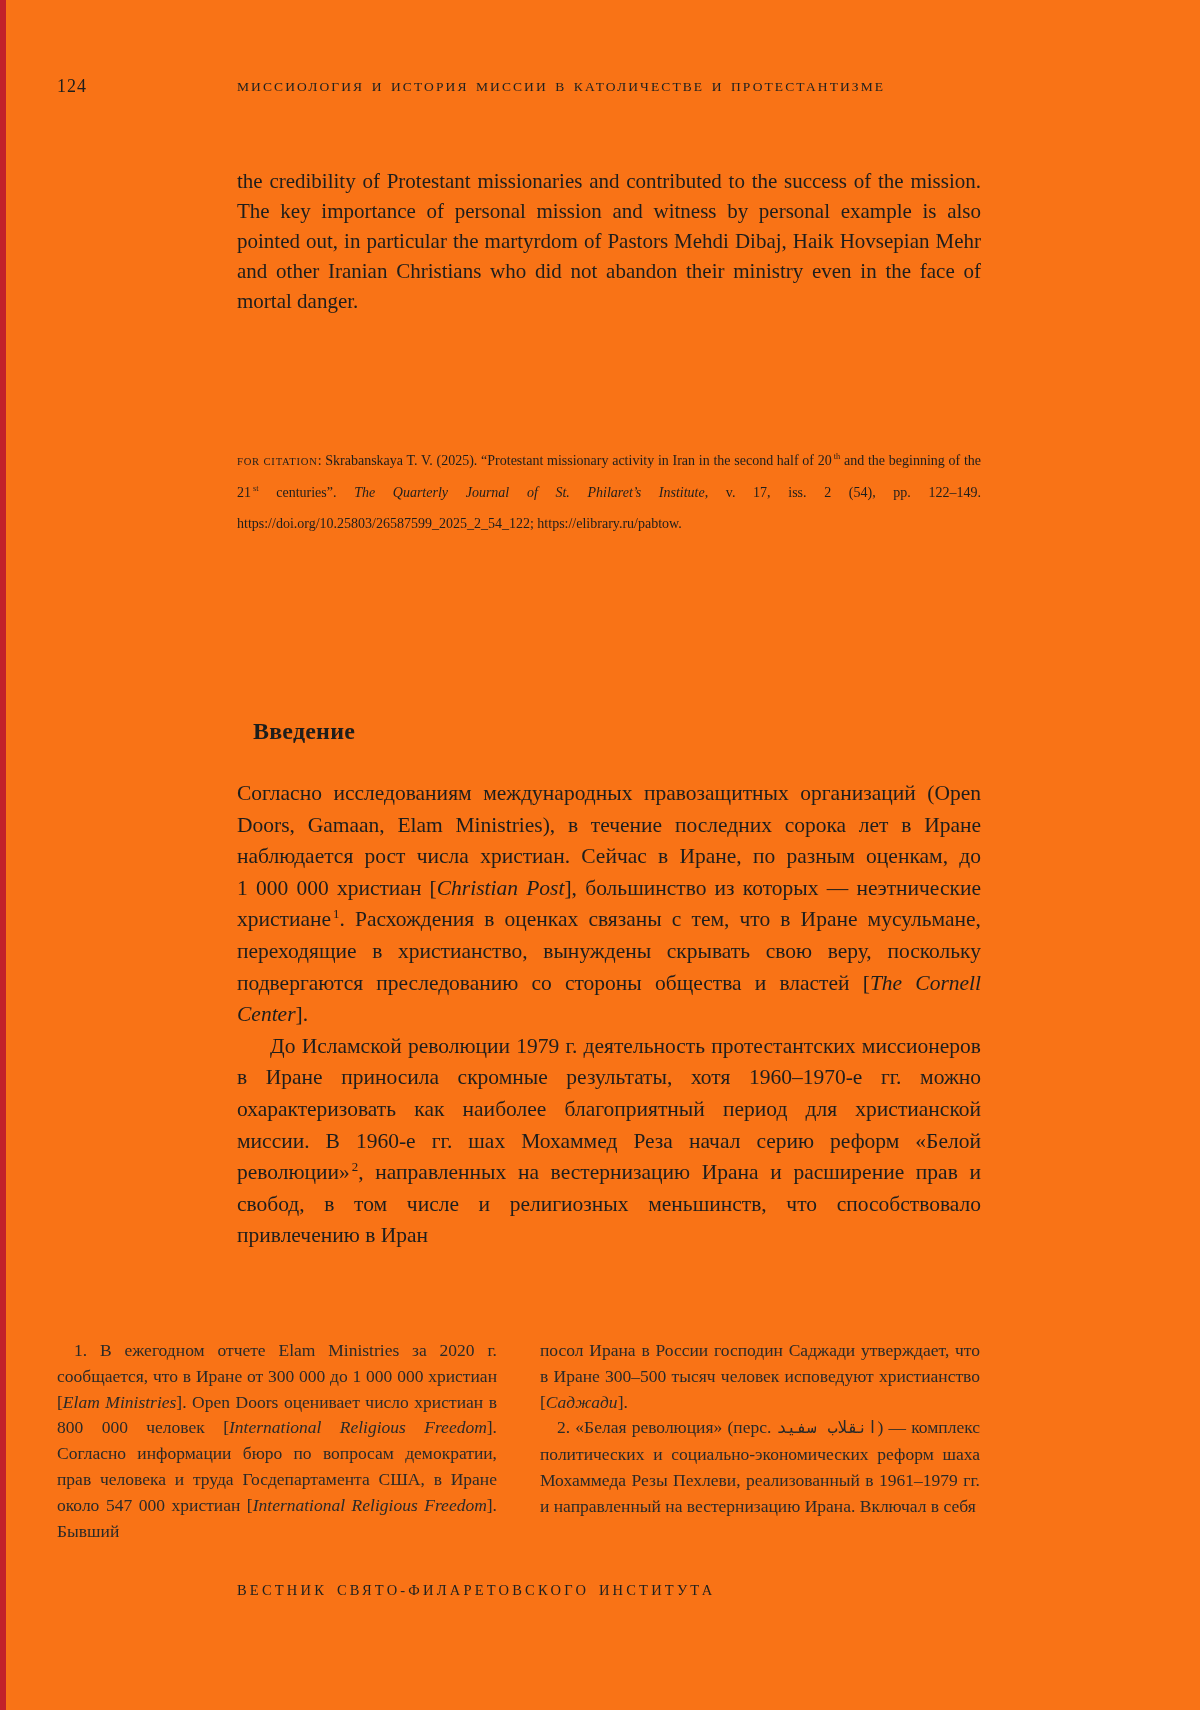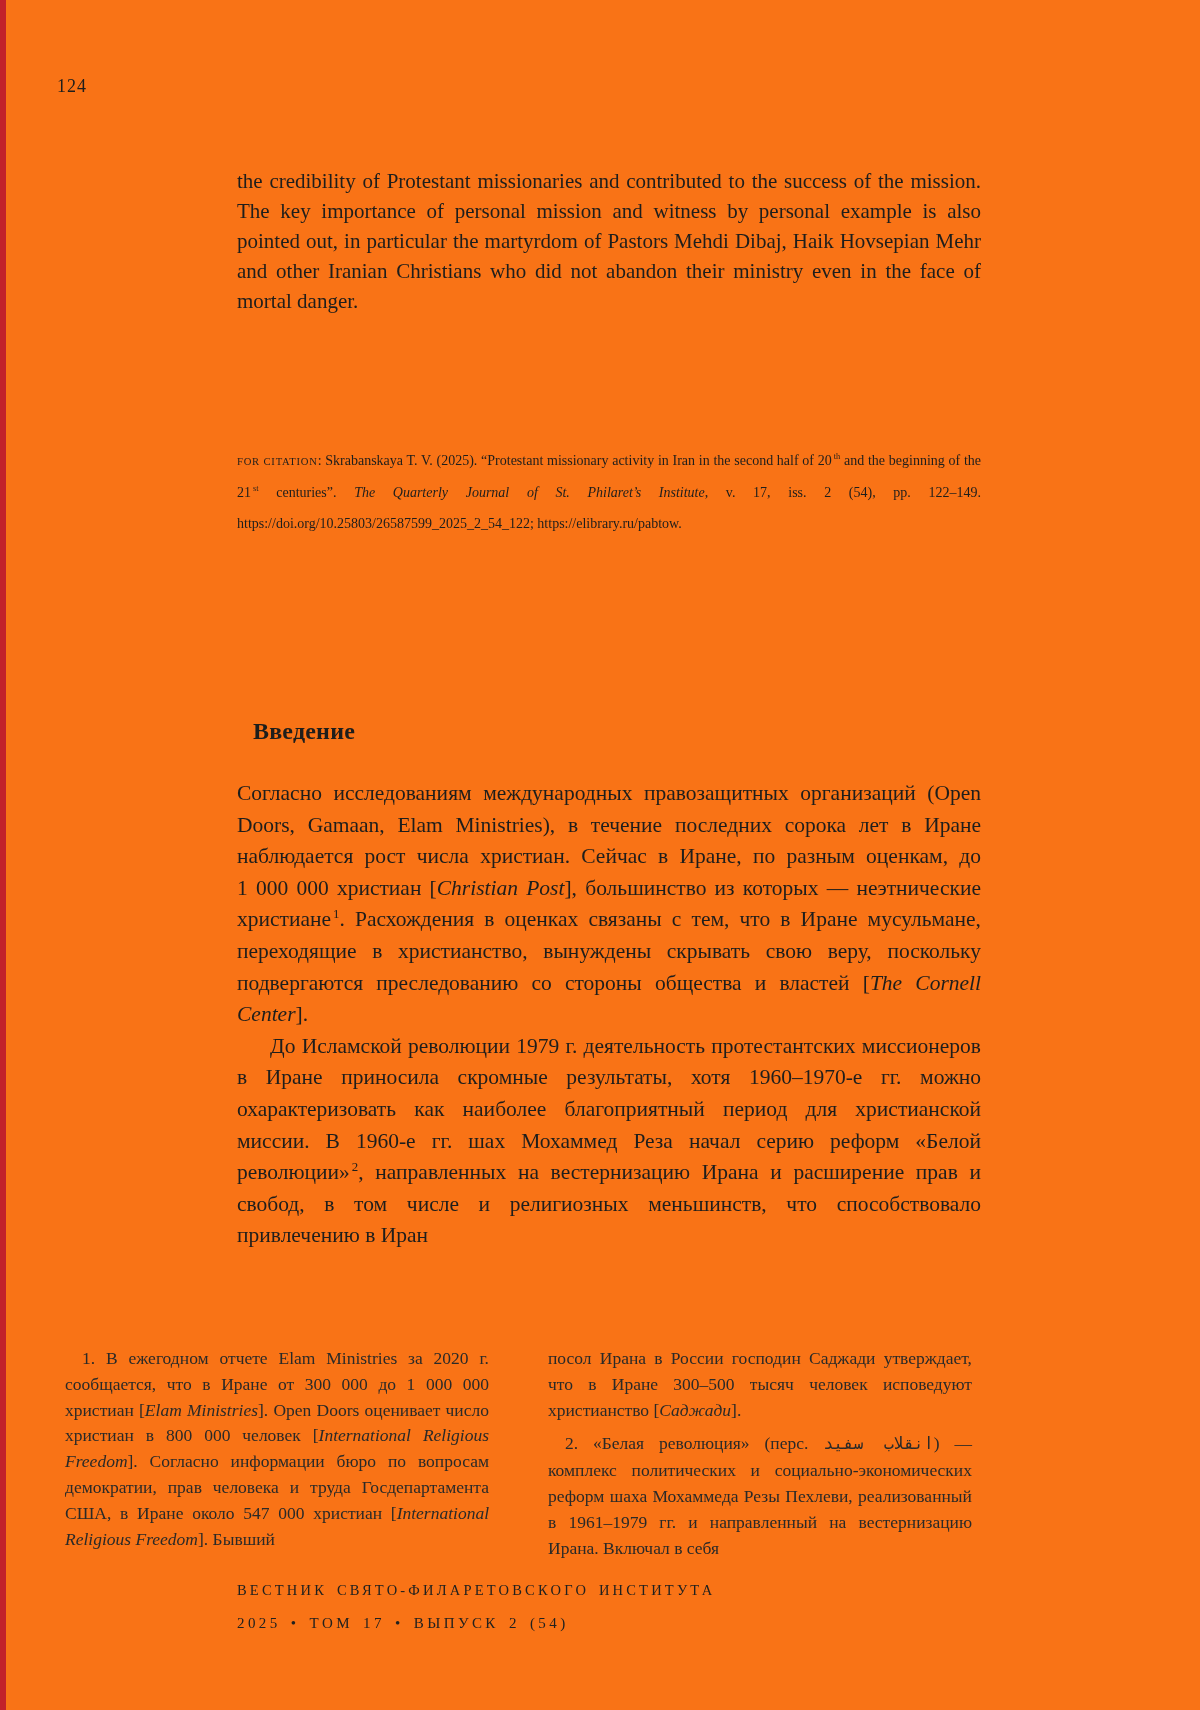--- a/index.html
+++ b/index.html
@@ -44,36 +44,37 @@
   .para{margin:0;font-size:21.5px;line-height:31.6px;text-align:justify;}
   .para.indent{text-indent:33px;}
   .it{font-style:italic;}
   sup{font-size:60%;line-height:0;margin-left:2px;}
   .rtl{font-family:Liberation Mono, monospace;font-size:0.95em;}
   
   .footnotes{position:absolute;top:1338px;left:57px;width:923px;height:215px;}
   .fn-col{position:absolute;top:0;width:440px;}
   .fn-left{left:0;}
   .fn-right{left:483px;}
-  .fn-para{margin:8px;font-size:17.5px;line-height:25.8px;text-align:justify;color:#2a2a28;}
+  .fn-para{margin:0;font-size:17.5px;line-height:25.8px;text-align:justify;color:#2a2a28;}
   .fn-para.indent{text-indent:17px;}
   
   .page-footer{position:absolute;left:237px;top:1582px;width:744px;color:#21211f;}
   .journal-name{font-size:14.5px;letter-spacing:3.2px;word-spacing:3px;white-space:nowrap;}
   .issue-line{margin-top:16px;font-size:15px;letter-spacing:3.4px;word-spacing:3px;white-space:nowrap;}
 </style>
 </head>
 <body>
 
 <div class="page">
 
   <div class="accent-bar" style="background-color: rgb(194, 33, 42);"></div>
 
   <header class="running-head">
     <span class="pagenum">124</span>
+    <span class="runtitle">МИССИОЛОГИЯ И ИСТОРИЯ МИССИИ В КАТОЛИЧЕСТВЕ И ПРОТЕСТАНТИЗМЕ</span>
   </header>
 
   <section class="abstract">
     <p class="abs-text">the credibility of Protestant missionaries and contributed to the success of the mission. The key importance of personal mission and witness by personal example is also pointed out, in particular the martyrdom of Pastors Mehdi Dibaj, Haik Hovsepian Mehr and other Iranian Christians who did not abandon their ministry even in the face of mortal danger.</p>
   </section>
 
   <section class="citation">
     <p><span class="sc">FOR CITATION</span><span><span>: Skrabanskaya T. V. (2025). “Protestant missionary activity in Iran in the second half of 20</span><sup>th</sup><span> and the beginning of the 21</span><sup>st</sup><span> centuries”. </span><span class="it">The Quarterly Journal of St. Philaret’s Institute</span><span>, v. 17, iss. 2 (54), pp. 122–149. https://doi.org/10.25803/26587599_2025_2_54_122; https://elibrary.ru/pabtow.</span></span></p>
   </section>
 
@@ -89,16 +90,15 @@
       <p class="fn-para indent"><span>1. В ежегодном отчете Elam Ministries за 2020 г. сообщается, что в Иране от 300&nbsp;000 до 1&nbsp;000&nbsp;000 христиан [</span><span class="it">Elam Ministries</span><span>]. Open Doors оценивает число христиан в 800&nbsp;000 человек [</span><span class="it">International Religious Freedom</span><span>]. Согласно информации бюро по вопросам демократии, прав человека и труда Госдепартамента США, в Иране около 547&nbsp;000 христиан [</span><span class="it">International Religious Freedom</span><span>]. Бывший</span></p>
     </div>
     <div class="fn-col fn-right">
       <p class="fn-para"><span>посол Ирана в России господин Саджади утверждает, что в Иране 300–500 тысяч человек исповедуют христианство [</span><span class="it">Саджади</span><span>].</span></p>
       <p class="fn-para indent"><span>2. «Белая революция» (перс. </span><span class="rtl" dir="rtl">انقلاب سفید</span><span>) — комплекс политических и социально-экономических реформ шаха Мохаммеда Резы Пехлеви, реализованный в 1961–1979 гг. и направленный на вестернизацию Ирана. Включал в себя</span></p>
     </div>
   </section>
 
   <footer class="page-footer">
     <div class="journal-name">ВЕСТНИК СВЯТО-ФИЛАРЕТОВСКОГО ИНСТИТУТА</div>
-    <div class="issue-line">2025 • ТОМ 17 • ВЫПУСК 2 (54)</div>
   </footer>
 
 </div>
 
 </body></html>

